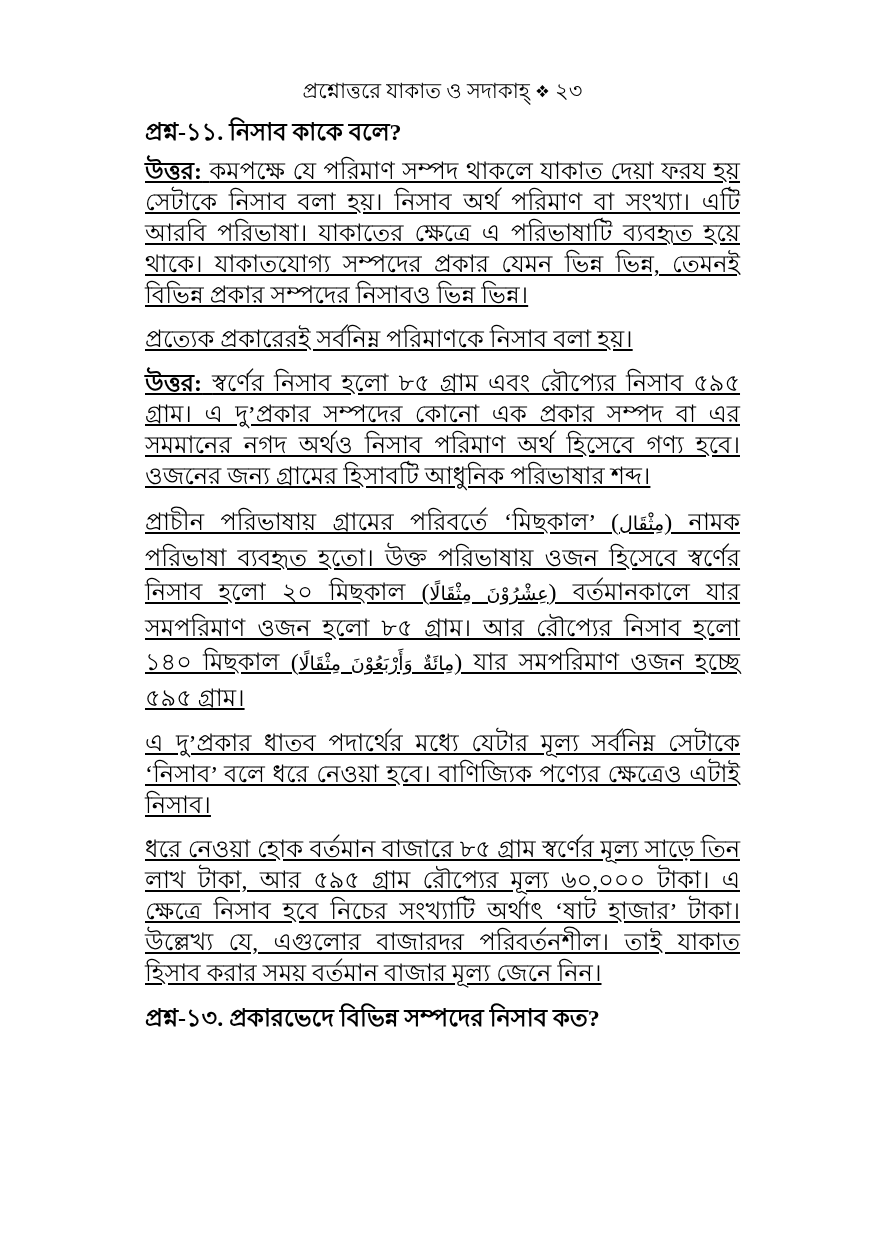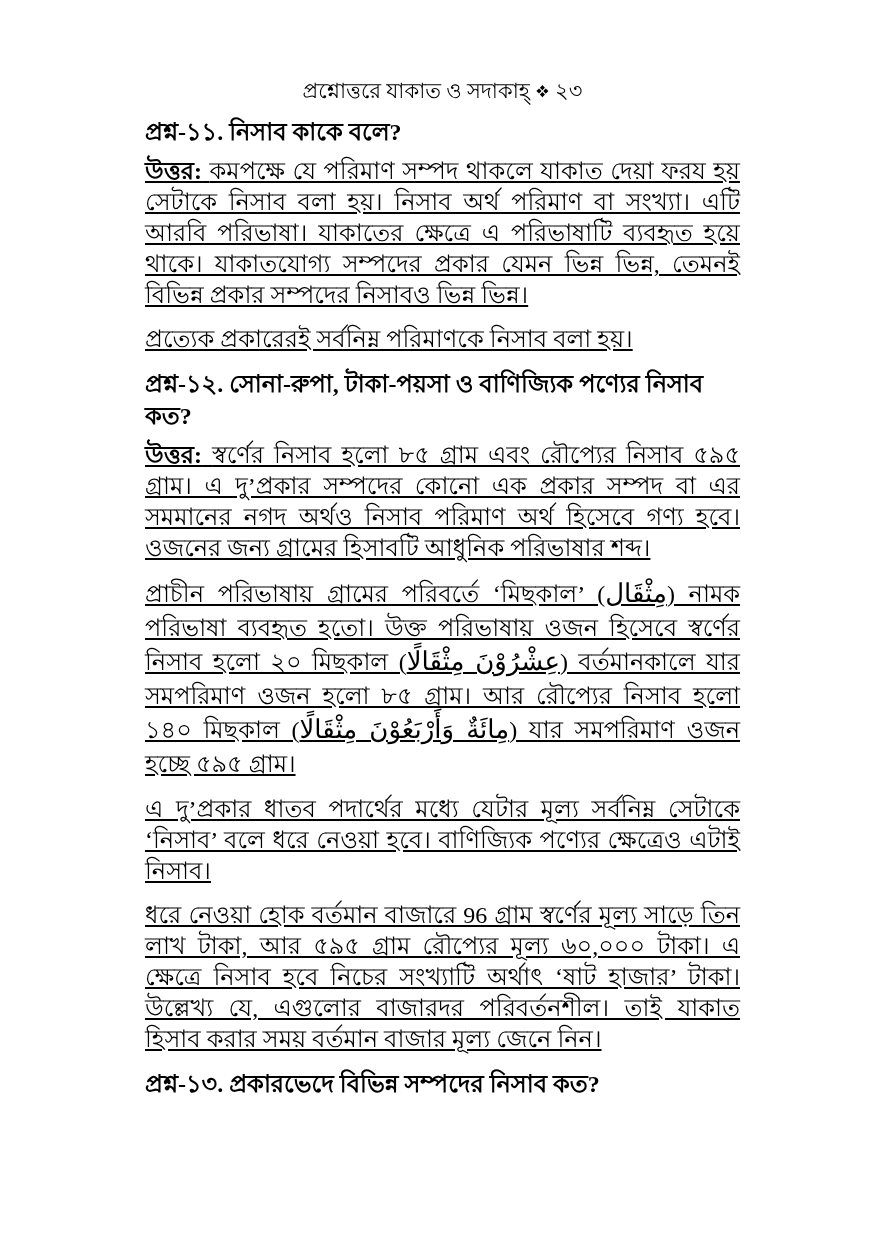--- a/index.html
+++ b/index.html
@@ -39,21 +39,21 @@
   .para {
     font-size: 24px;
     line-height: 31px;
     text-align: justify;
     margin: 0 0 13px;
     text-decoration: underline;
   }
   .para .lbl { font-weight: 700; }
   .para-ar { line-height: 34px; }
   .ar {
-    font-size: 26px;
+    font-size: 19px;
     unicode-bidi: isolate;
     direction: rtl;
   }
 </style>
 </head>
 <body>
 
 <div class="page">
   <div class="content">
 
@@ -61,31 +61,30 @@
 
     <div class="q-heading">প্রশ্ন-১১. নিসাব কাকে বলে?</div>
 
     <p class="para">
       <span class="lbl">উত্তর:</span>
       <span>কমপক্ষে যে পরিমাণ সম্পদ থাকলে যাকাত দেয়া ফরয হয় সেটাকে নিসাব বলা হয়। নিসাব অর্থ পরিমাণ বা সংখ্যা। এটি আরবি পরিভাষা। যাকাতের ক্ষেত্রে এ পরিভাষাটি ব্যবহৃত হয়ে থাকে। যাকাতযোগ্য সম্পদের প্রকার যেমন ভিন্ন ভিন্ন, তেমনই বিভিন্ন প্রকার সম্পদের নিসাবও ভিন্ন ভিন্ন।</span>
     </p>
 
     <p class="para">প্রত্যেক প্রকারেরই সর্বনিম্ন পরিমাণকে নিসাব বলা হয়।</p>
 
-    <div class="q-heading">প্রশ্ন-১২. সোনা-রুপা, টাকা-পয়সা ও বাণিজ্যিক পণ্যের নিসাব কত?</div>
 
     <p class="para">
       <span class="lbl">উত্তর:</span>
       <span>স্বর্ণের নিসাব হলো ৮৫ গ্রাম এবং রৌপ্যের নিসাব ৫৯৫ গ্রাম। এ দু’প্রকার সম্পদের কোনো এক প্রকার সম্পদ বা এর সমমানের নগদ অর্থও নিসাব পরিমাণ অর্থ হিসেবে গণ্য হবে। ওজনের জন্য গ্রামের হিসাবটি আধুনিক পরিভাষার শব্দ।</span>
     </p>
 
     <p class="para para-ar"><span>প্রাচীন পরিভাষায় গ্রামের পরিবর্তে ‘মিছকাল’ (</span><span class="ar">مِثْقَال</span><span>) নামক পরিভাষা ব্যবহৃত হতো। উক্ত পরিভাষায় ওজন হিসেবে স্বর্ণের নিসাব হলো ২০ মিছকাল (</span><span class="ar">عِشْرُوْنَ مِثْقَالًا</span><span>) বর্তমানকালে যার সমপরিমাণ ওজন হলো ৮৫ গ্রাম। আর রৌপ্যের নিসাব হলো ১৪০ মিছকাল (</span><span class="ar">مِائَةٌ وَأَرْبَعُوْنَ مِثْقَالًا</span><span>) যার সমপরিমাণ ওজন হচ্ছে ৫৯৫ গ্রাম।</span></p>
 
     <p class="para">এ দু’প্রকার ধাতব পদার্থের মধ্যে যেটার মূল্য সর্বনিম্ন সেটাকে ‘নিসাব’ বলে ধরে নেওয়া হবে। বাণিজ্যিক পণ্যের ক্ষেত্রেও এটাই নিসাব।</p>
 
-    <p class="para">ধরে নেওয়া হোক বর্তমান বাজারে 96 গ্রাম স্বর্ণের মূল্য সাড়ে তিন লাখ টাকা, আর ৫৯৫ গ্রাম রৌপ্যের মূল্য ৬০,০০০ টাকা। এ ক্ষেত্রে নিসাব হবে নিচের সংখ্যাটি অর্থাৎ ‘ষাট হাজার’ টাকা। উল্লেখ্য যে, এগুলোর বাজারদর পরিবর্তনশীল। তাই যাকাত হিসাব করার সময় বর্তমান বাজার মূল্য জেনে নিন।</p>
+    <p class="para">ধরে নেওয়া হোক বর্তমান বাজারে ৮৫ গ্রাম স্বর্ণের মূল্য সাড়ে তিন লাখ টাকা, আর ৫৯৫ গ্রাম রৌপ্যের মূল্য ৬০,০০০ টাকা। এ ক্ষেত্রে নিসাব হবে নিচের সংখ্যাটি অর্থাৎ ‘ষাট হাজার’ টাকা। উল্লেখ্য যে, এগুলোর বাজারদর পরিবর্তনশীল। তাই যাকাত হিসাব করার সময় বর্তমান বাজার মূল্য জেনে নিন।</p>
 
 
     <div class="q-heading">প্রশ্ন-১৩. প্রকারভেদে বিভিন্ন সম্পদের নিসাব কত?</div>
 
 
   </div>
 </div>
 
 </body></html>

